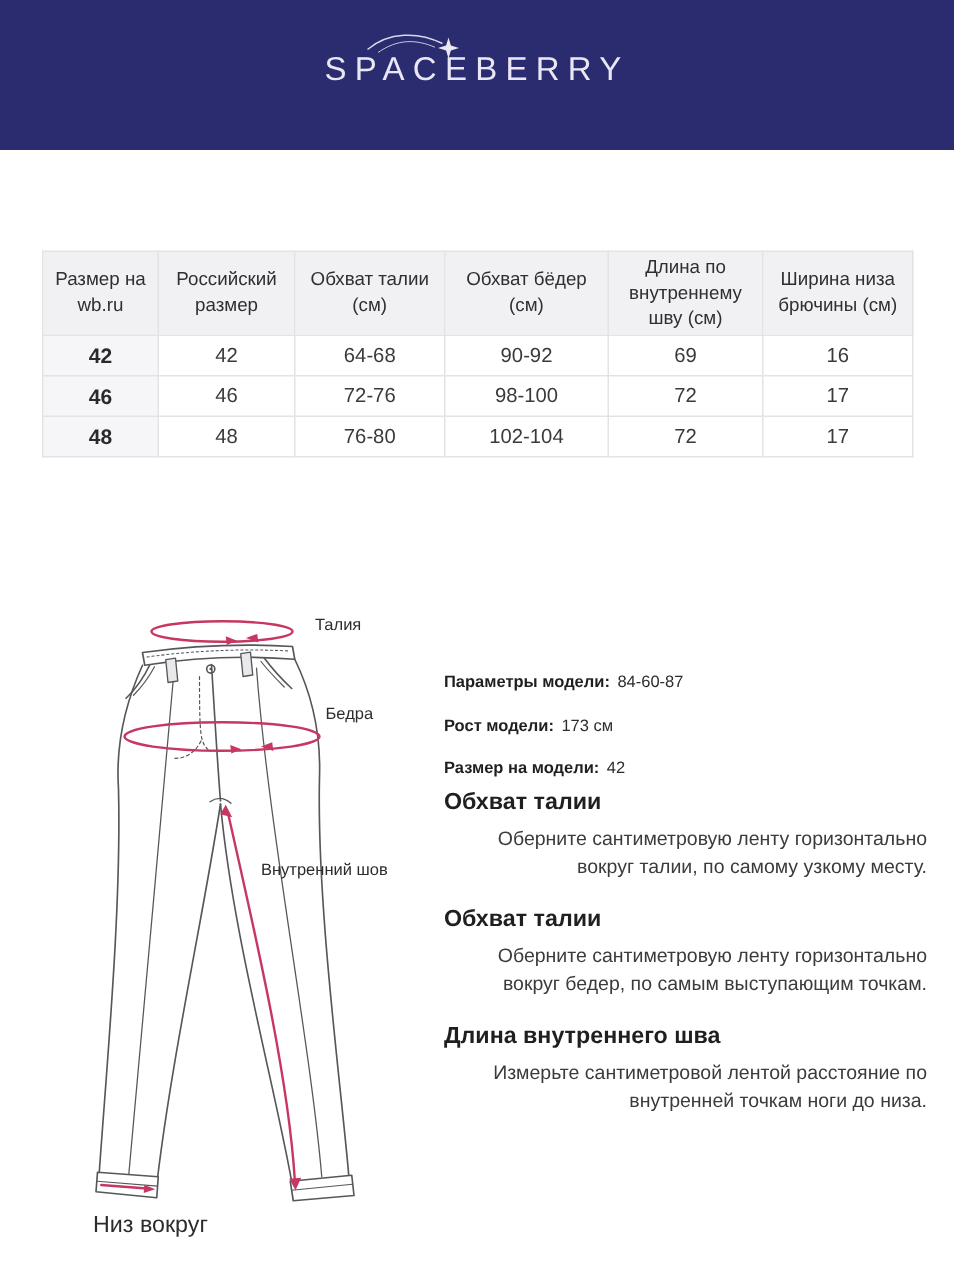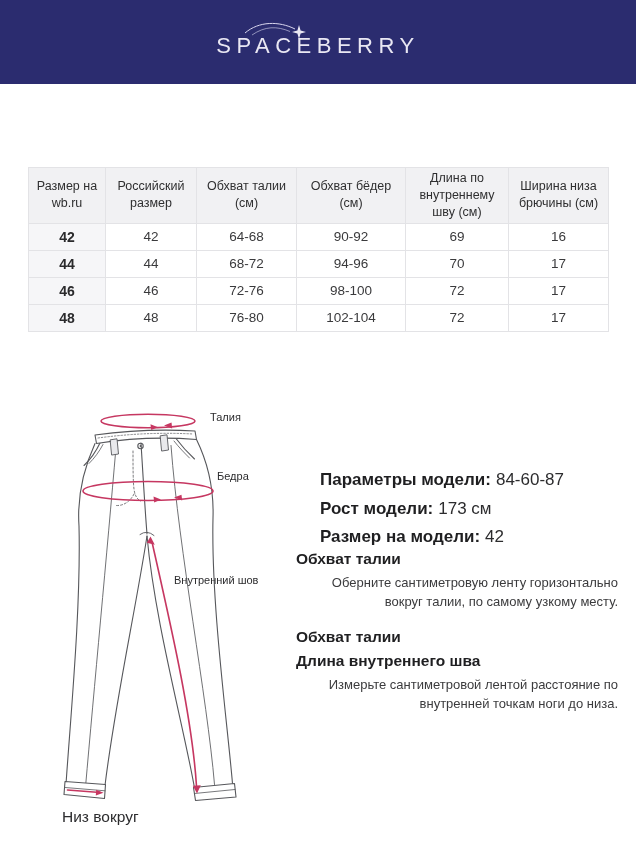--- a/index.html
+++ b/index.html
@@ -1,21 +1,21 @@
 <!DOCTYPE html>
 <html><head>
 <meta charset="utf-8">
 <style>
   * { box-sizing: border-box; margin: 0; padding: 0; }
   html, body { background: #ffffff; }
   body { width: 636px; height: 848px; font-family: "Liberation Sans", sans-serif; }
   .page { position: relative; width: 636px; height: 848px; background: #fff; overflow: hidden; }
 
   
-  .banner { position: absolute; left: 0; top: 0; width: 636px; height: 84px; background: #2b2c6f; padding-left: 15px; }
+  .banner { position: absolute; left: 0; top: 0; width: 636px; height: 100px; background: #2b2c6f; padding-left: 15px; }
   .logo-text {
     position: absolute; left: 50%; top: 33px; transform: translateX(-50%);
     font-size: 22px; letter-spacing: 5.5px; color: #e9e7f3; white-space: nowrap;
     font-family: "Liberation Sans", sans-serif; font-weight: 400;
   }
   .comet { position: absolute; left: 243px; top: 18px; width: 66px; height: 24px; }
 
   
   .size-table {
     position: absolute; left: 28px; top: 167px; width: 580px;
@@ -34,26 +34,26 @@
 
   
   .pants-svg { position: absolute; left: 55px; top: 390px; width: 230px; height: 450px; }
   .lbl { position: absolute; font-size: 11px; font-weight: 500; color: #2c2c2e; line-height: 20px; }
   .lbl-waist  { left: 210px; top: 407px; }
   .lbl-hips   { left: 217px; top: 466px; }
   .lbl-inseam { left: 174px; top: 570px; width: 100px; }
   .lbl-hem    { left: 62px;  top: 807px; font-size: 15.5px; }
 
   
-  .model-info { position: absolute; left: 296px; top: 466px; font-size: 17px; color: #2c2c2e; margin-left: 24px; }
+  .model-info { position: absolute; left: 296px; top: 441px; font-size: 11px; color: #2c2c2e; }
   .mi-line { line-height: 28.5px; }
   .mi-label { font-weight: 700; color: #1f1f21; margin-right: 5px; }
 
   
-  .guide { position: absolute; left: 296px; top: 550px; width: 322px; }
+  .guide { position: absolute; left: 296px; top: 526px; width: 322px; }
   .guide h3 { font-size: 15.5px; font-weight: 700; color: #1f1f21; line-height: 17px; margin: 0 0 7px; }
   .guide p { font-size: 13px; line-height: 18.5px; color: #3b3b3d; margin: 0 0 17px; text-align: right; }
 </style>
 </head>
 <body>
 
 <div class="page">
 
   <header class="banner">
     <svg class="comet" viewBox="0 0 66 24">
@@ -84,28 +84,20 @@
       </tr>
     </thead>
     <tbody>
       <tr>
         <td class="first">42</td>
         <td>42</td>
         <td>64-68</td>
         <td>90-92</td>
         <td>69</td>
         <td>16</td>
-      </tr>
-      <tr>
-        <td class="first">44</td>
-        <td>44</td>
-        <td>68-72</td>
-        <td>94-96</td>
-        <td>70</td>
-        <td>17</td>
       </tr>
       <tr>
         <td class="first">46</td>
         <td>46</td>
         <td>72-76</td>
         <td>98-100</td>
         <td>72</td>
         <td>17</td>
       </tr>
       <tr>
@@ -185,20 +177,21 @@
     </div>
   </div>
 
   <div class="guide">
     <section>
       <h3>Обхват талии</h3>
       <p>Оберните сантиметровую ленту горизонтально вокруг талии, по самому узкому месту.</p>
     </section>
     <section>
       <h3>Обхват талии</h3>
+      <p>Оберните сантиметровую ленту горизонтально вокруг бедер, по самым выступающим точкам.</p>
     </section>
     <section>
       <h3>Длина внутреннего шва</h3>
       <p>Измерьте сантиметровой лентой расстояние по внутренней точкам ноги до низа.</p>
     </section>
   </div>
 
 </div>
 
 </body></html>

